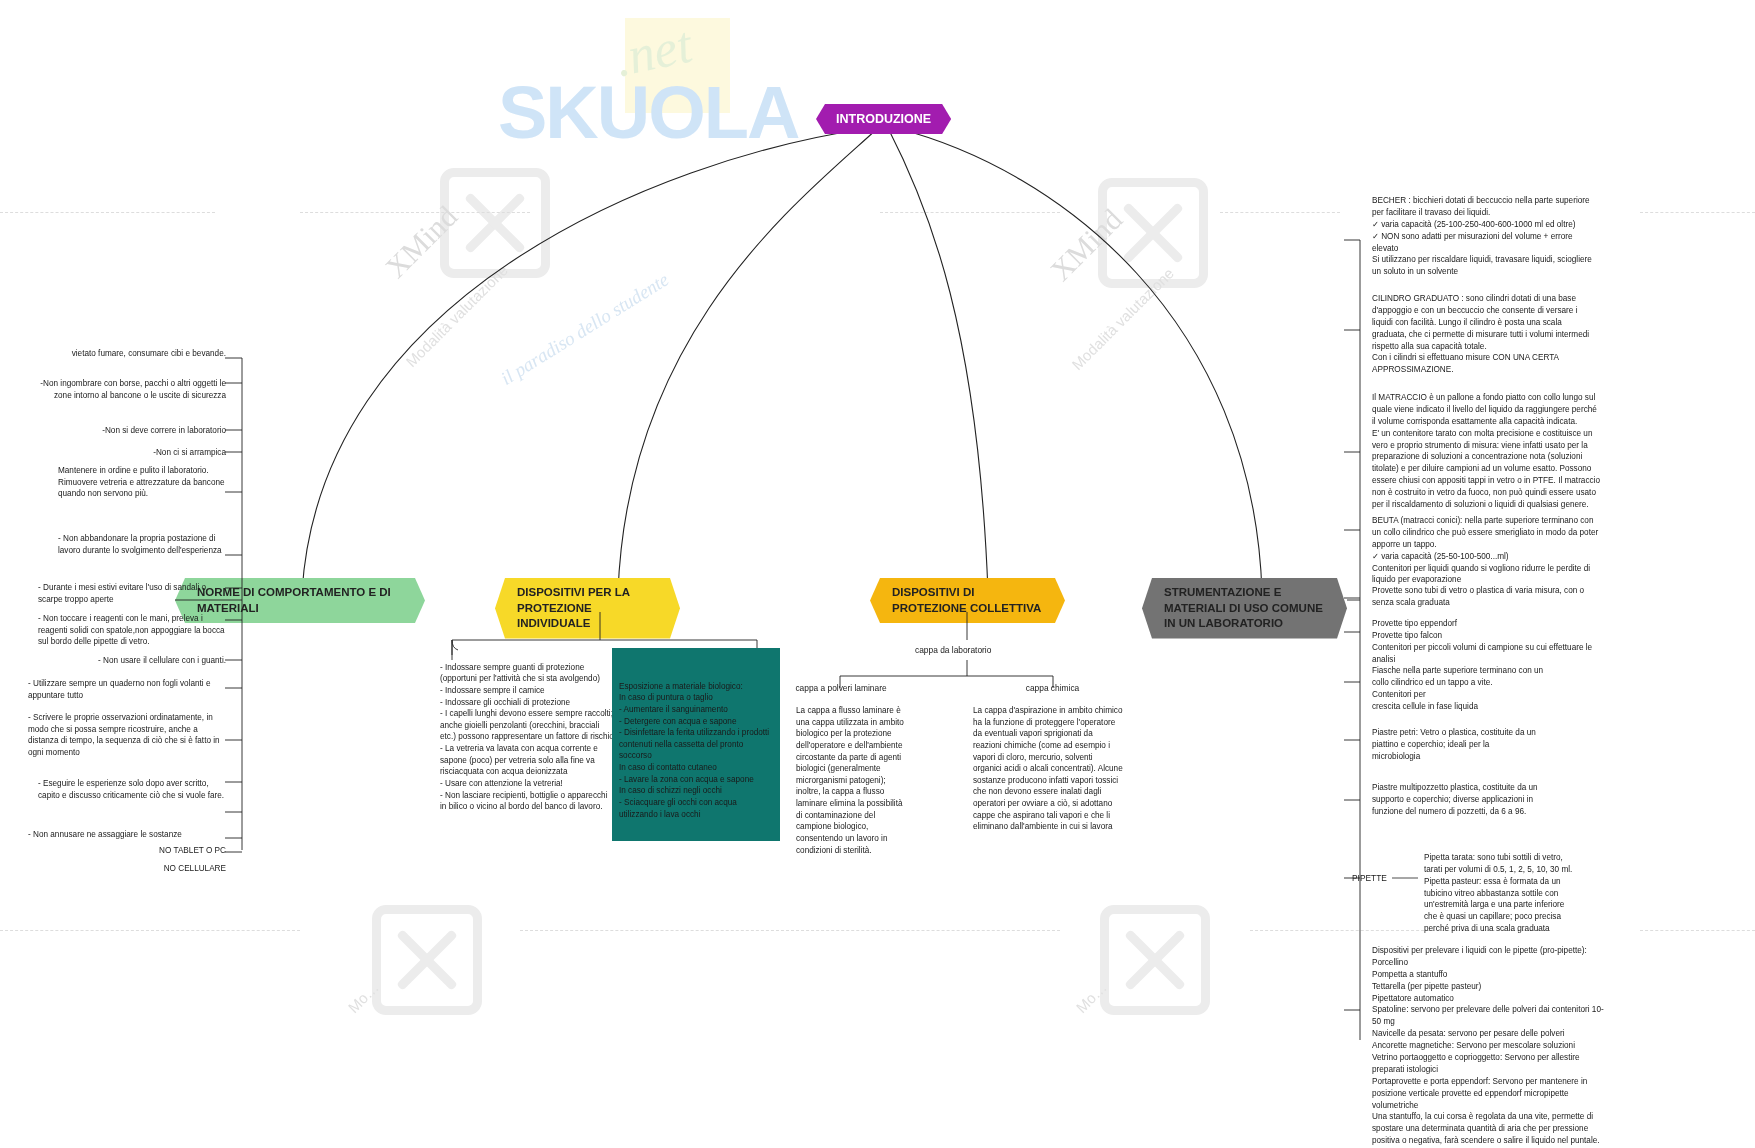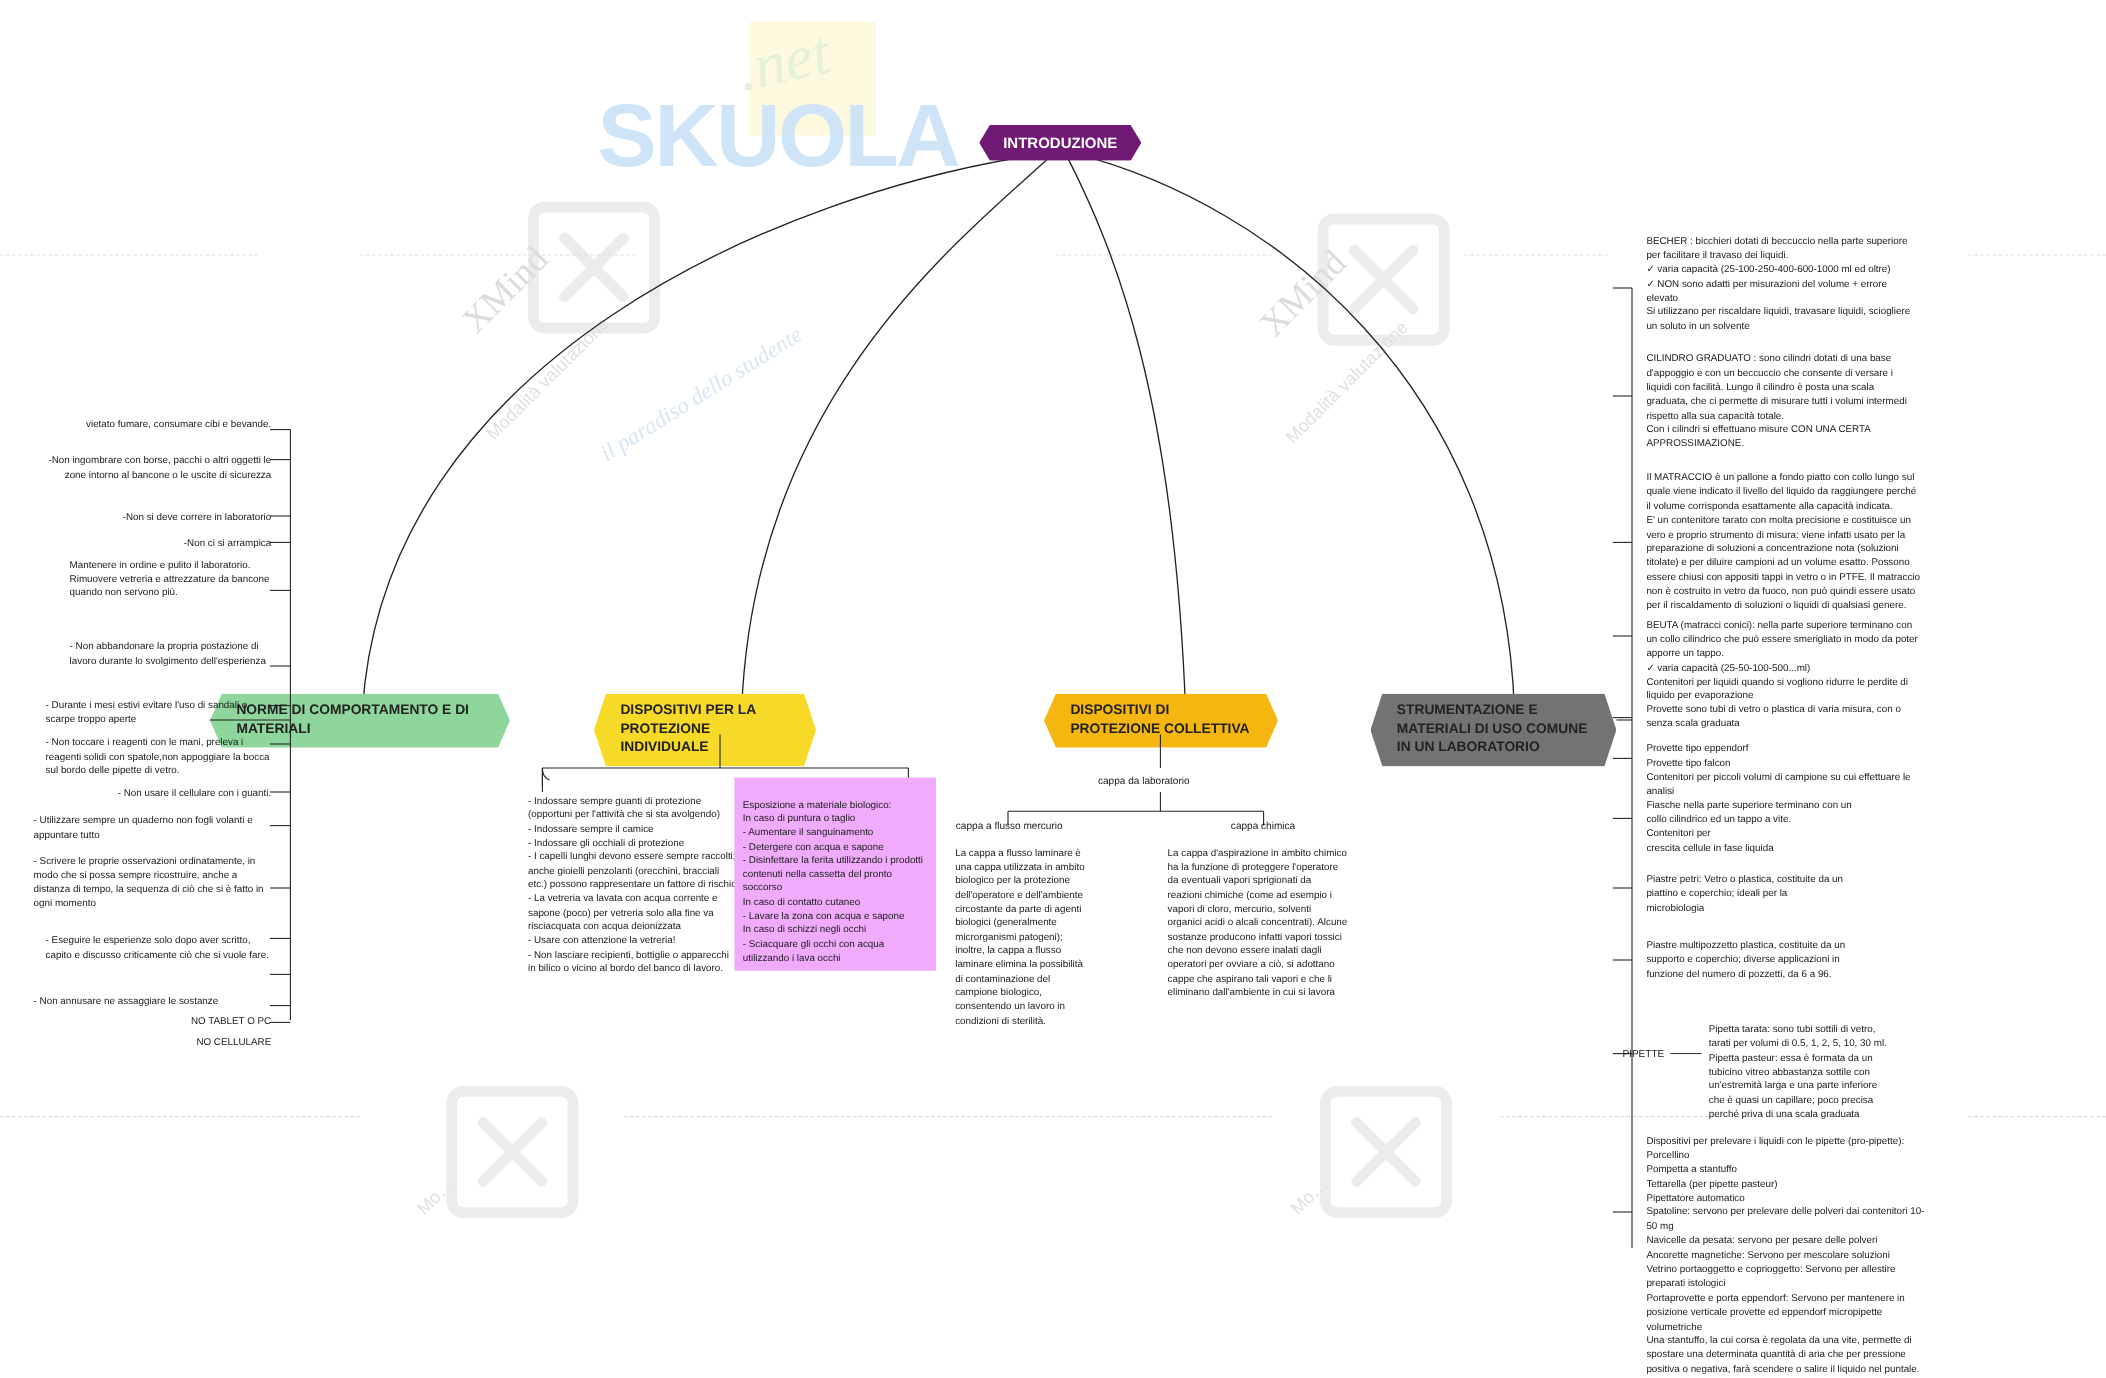--- a/index.html
+++ b/index.html
@@ -59,42 +59,42 @@
     position: absolute;
     display: flex; align-items: center;
     padding: 7px 22px;
     font-size: 11.5px; font-weight: bold; color: #222;
     line-height: 1.35;
     clip-path: polygon(10px 0, calc(100% - 10px) 0, 100% 50%, calc(100% - 10px) 100%, 10px 100%, 0 50%);
   }
   .root {
     position: absolute;
     padding: 8px 20px;
-    background: #701a75; color: #fff;
+    background: #a21caf; color: #fff;
     font-size: 12.5px; font-weight: bold;
     border-radius: 5px;
     clip-path: polygon(9px 0, calc(100% - 9px) 0, 100% 50%, calc(100% - 9px) 100%, 9px 100%, 0 50%);
   }
 
   .leaf {
     position: absolute;
     font-size: 8.2px; line-height: 1.42; color: #1a1a1a;
   }
   .leaf.right { text-align: right; }
   .leaf.left  { text-align: left; }
 
   .midlabel {
     position: absolute; font-size: 8.4px; color: #1a1a1a;
   }
 
   .yellowbox {
     position: absolute;
-    background: #f0abfc; color: #1a1a1a;
+    background: #0f766e; color: #1a1a1a;
     font-size: 8.2px; line-height: 1.42;
-    padding: 5px 7px;
+    padding: 21px 7px;
   }
 
   .colblock {
     position: absolute; font-size: 8.2px; line-height: 1.45; color: #1a1a1a;
   }
 </style>
 </head>
 <body>
 
 <div id="canvas">
@@ -244,21 +244,21 @@
     <g fill="none" stroke="#222" stroke-width="0.9">
       <path d="M967 612 L 967 640"></path>
       <path d="M967 660 L 967 676"></path>
       <path d="M840 676 L 1053 676"></path>
       <path d="M840 676 L 840 688"></path>
       <path d="M1053 676 L 1053 688"></path>
     </g>
   </svg>
 
   <div class="midlabel" style="left:786px; top:683px; width:110px; text-align:center;">
-    <span>cappa a flusso mercurio</span>
+    <span>cappa a polveri laminare</span>
   </div>
   <div class="leaf left" style="left:796px; top:705px; width:115px;">
     <span>La cappa a flusso laminare è una cappa utilizzata in ambito biologico per la protezione dell'operatore e dell'ambiente circostante da parte di agenti biologici (generalmente microrganismi patogeni); inoltre, la cappa a flusso laminare elimina la possibilità di contaminazione del campione biologico, consentendo un lavoro in condizioni di sterilità.</span>
   </div>
 
   <div class="midlabel" style="left:1000px; top:683px; width:105px; text-align:center;">
     <span>cappa chimica</span>
   </div>
   <div class="leaf left" style="left:973px; top:705px; width:150px;">
     <span>La cappa d'aspirazione in ambito chimico ha la funzione di proteggere l'operatore da eventuali vapori sprigionati da reazioni chimiche (come ad esempio i vapori di cloro, mercurio, solventi organici acidi o alcali concentrati). Alcune sostanze producono infatti vapori tossici che non devono essere inalati dagli operatori per ovviare a ciò, si adottano cappe che aspirano tali vapori e che li eliminano dall'ambiente in cui si lavora</span>

